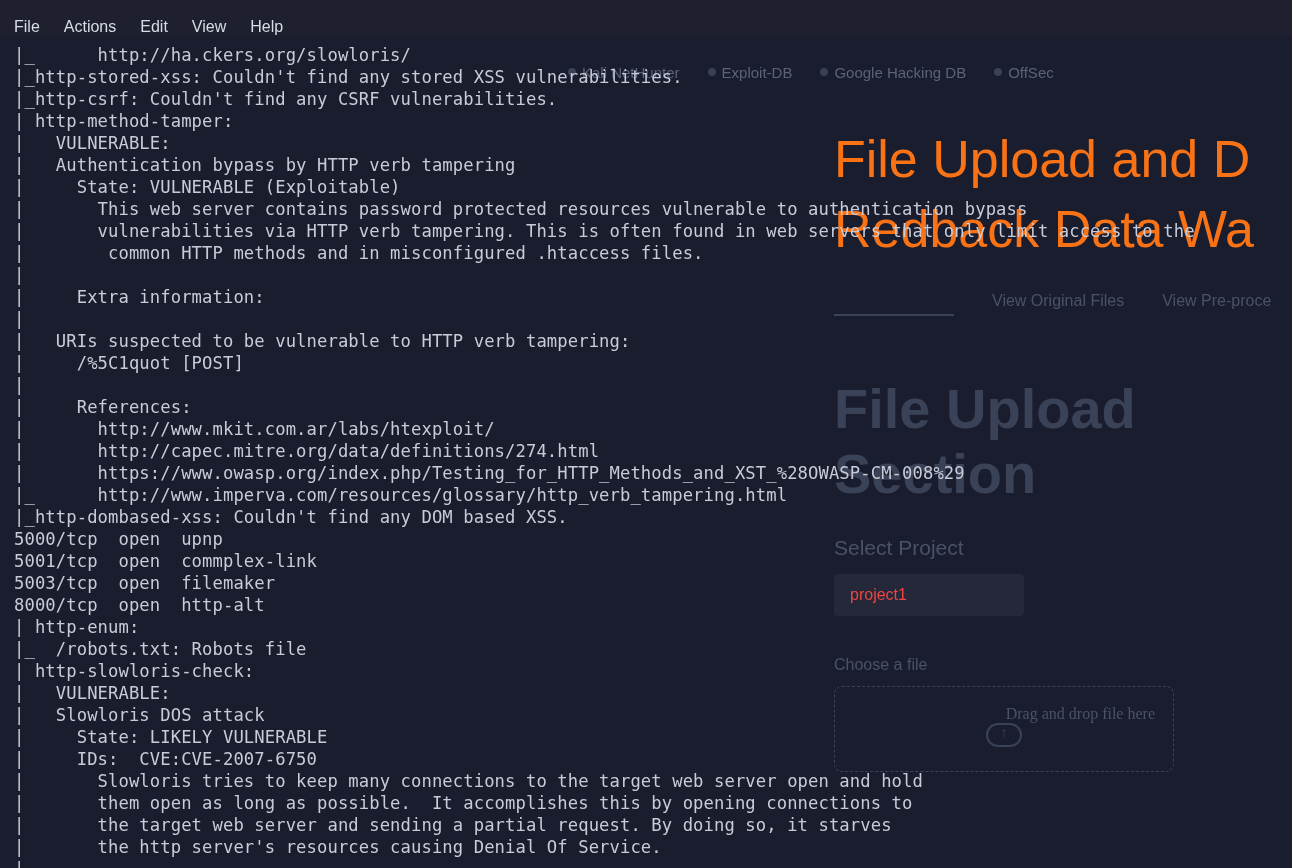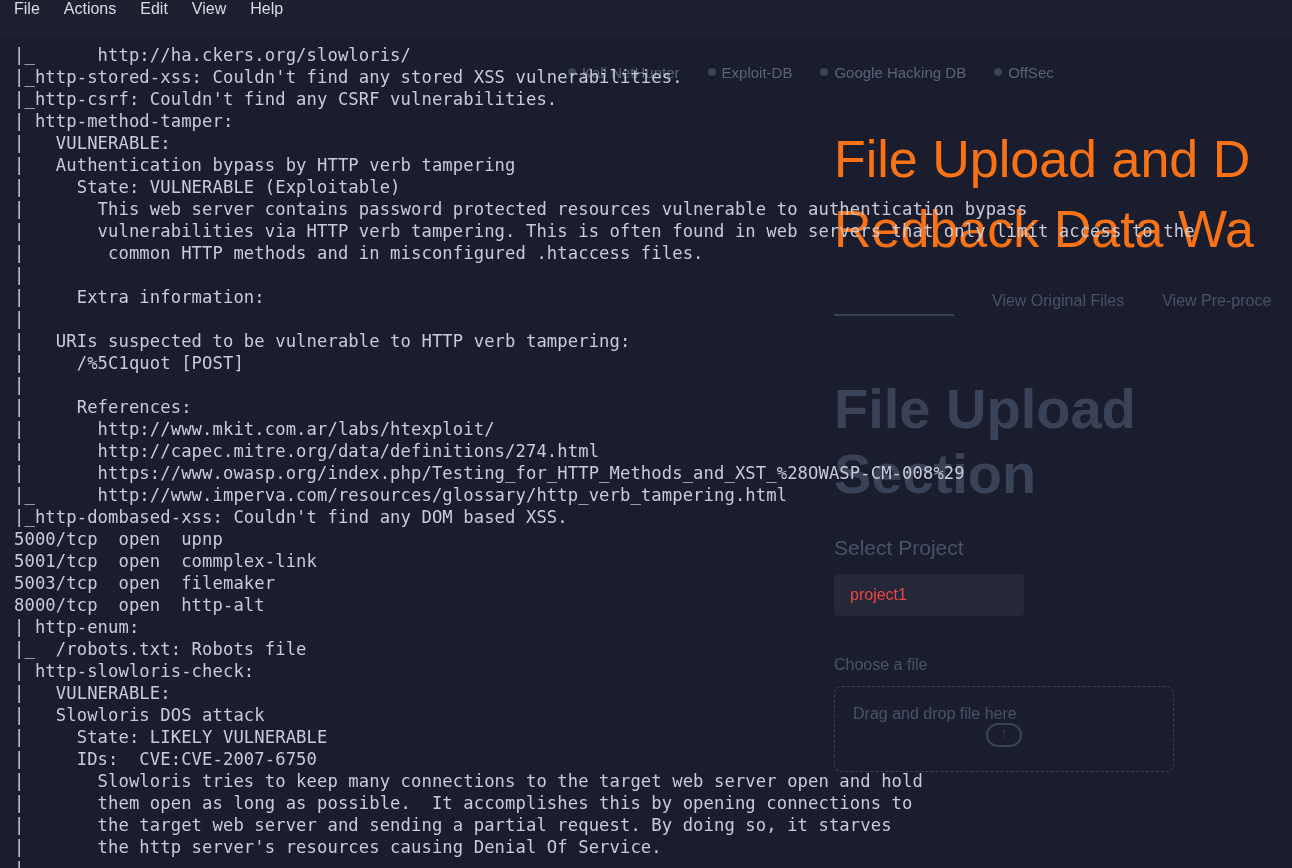--- a/index.html
+++ b/index.html
@@ -115,24 +115,25 @@
       border-radius: 4px;
     }
     .dropzone {
       margin-top: 40px;
       font-size: 16px;
       color: #4a5268;
     }
     .dropzone-inner {
       margin-top: 12px;
       padding: 18px;
-      text-align: left;
+      text-align: right;
       border: 1px dashed #3a4258;
       border-radius: 8px;
       width: 340px;
+      font-family: Liberation Serif, serif;
     }
     .upload-icon {
       width: 36px;
       height: 24px;
       border: 2px solid #3a4258;
       border-radius: 14px;
       margin: 0 auto 6px;
       position: relative;
     }
     .upload-icon::after {
@@ -148,21 +149,21 @@
       position: absolute;
       top: 0;
       left: 0;
       width: 100%;
       height: 100%;
       z-index: 10;
       background: rgba(18, 20, 32, 0.0);
     }
     .menu-bar {
       display: flex;
-      align-items: flex-start;
+      align-items: flex-end;
       height: 36px;
       padding: 0 14px;
       gap: 24px;
       background: #1e2030;
     }
     .menu-item {
       color: #d8dce6;
       font-size: 16px;
       cursor: pointer;
     }

